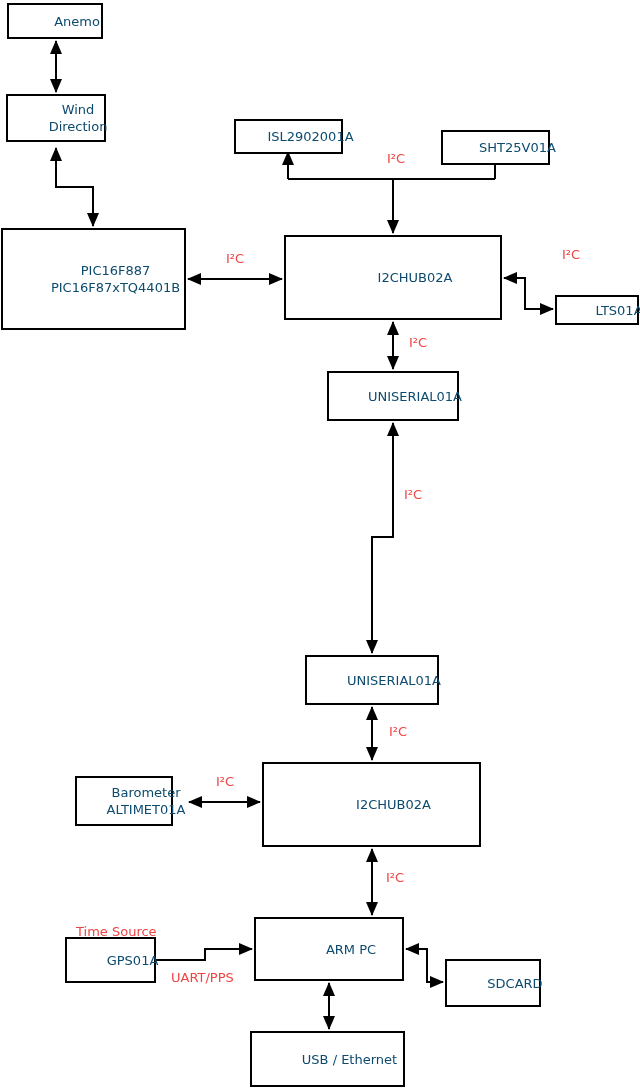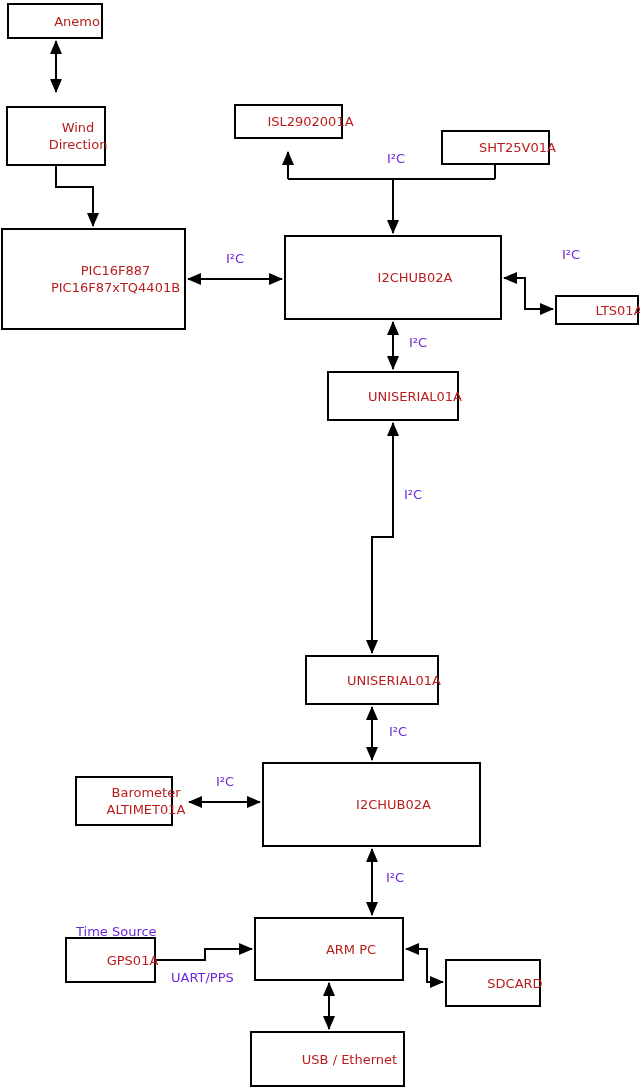--- a/index.html
+++ b/index.html
@@ -20,29 +20,29 @@
     position: absolute;
     background: #ffffff;
     border: 2px solid #000000;
     display: flex;
     flex-direction: column;
     align-items: center;
     justify-content: center;
     text-align: center;
     font-size: 13px;
     line-height: 17px;
-    color: #b91c1c;
+    color: #0c4a6e;
     white-space: nowrap;
     padding-left: 44px;
   }
   .edge-label {
     position: absolute;
     font-size: 13px;
     line-height: 16px;
-    color: #6d28d9;
+    color: #ef4444;
     white-space: nowrap;
   }
   svg.wires {
     position: absolute;
     left: 0;
     top: 0;
     width: 640px;
     height: 1089px;
   }
   svg.wires path {
@@ -83,31 +83,31 @@
     <path d="M372,849 L372,915" marker-start="url(#arrS)" marker-end="url(#arrE)"></path>
     <path d="M156,960 L205,960 L205,949 L252,949" marker-end="url(#arrE)"></path>
     <path d="M406,949 L427,949 L427,982 L443,982" marker-start="url(#arrS)" marker-end="url(#arrE)"></path>
     <path d="M329,983 L329,1029" marker-start="url(#arrS)" marker-end="url(#arrE)"></path>
   </svg>
 
   <div class="node" style="left:7px;top:3px;width:96px;height:36px;">
     <span>Anemo</span>
   </div>
 
-  <div class="node" style="left:6px;top:94px;width:100px;height:60px;margin-top:12px;">
+  <div class="node" style="left:6px;top:94px;width:100px;height:48px;">
     <span>Wind</span>
     <span>Direction</span>
   </div>
 
   <div class="node" style="left:1px;top:228px;width:185px;height:102px;">
     <span>PIC16F887</span>
     <span>PIC16F87xTQ4401B</span>
   </div>
 
-  <div class="node" style="left:234px;top:104px;width:109px;height:35px;">
+  <div class="node" style="left:234px;top:119px;width:109px;height:35px;">
     <span>ISL2902001A</span>
   </div>
 
   <div class="node" style="left:441px;top:130px;width:109px;height:35px;">
     <span>SHT25V01A</span>
   </div>
 
   <div class="node" style="left:284px;top:235px;width:218px;height:85px;">
     <span>I2CHUB02A</span>
   </div>

